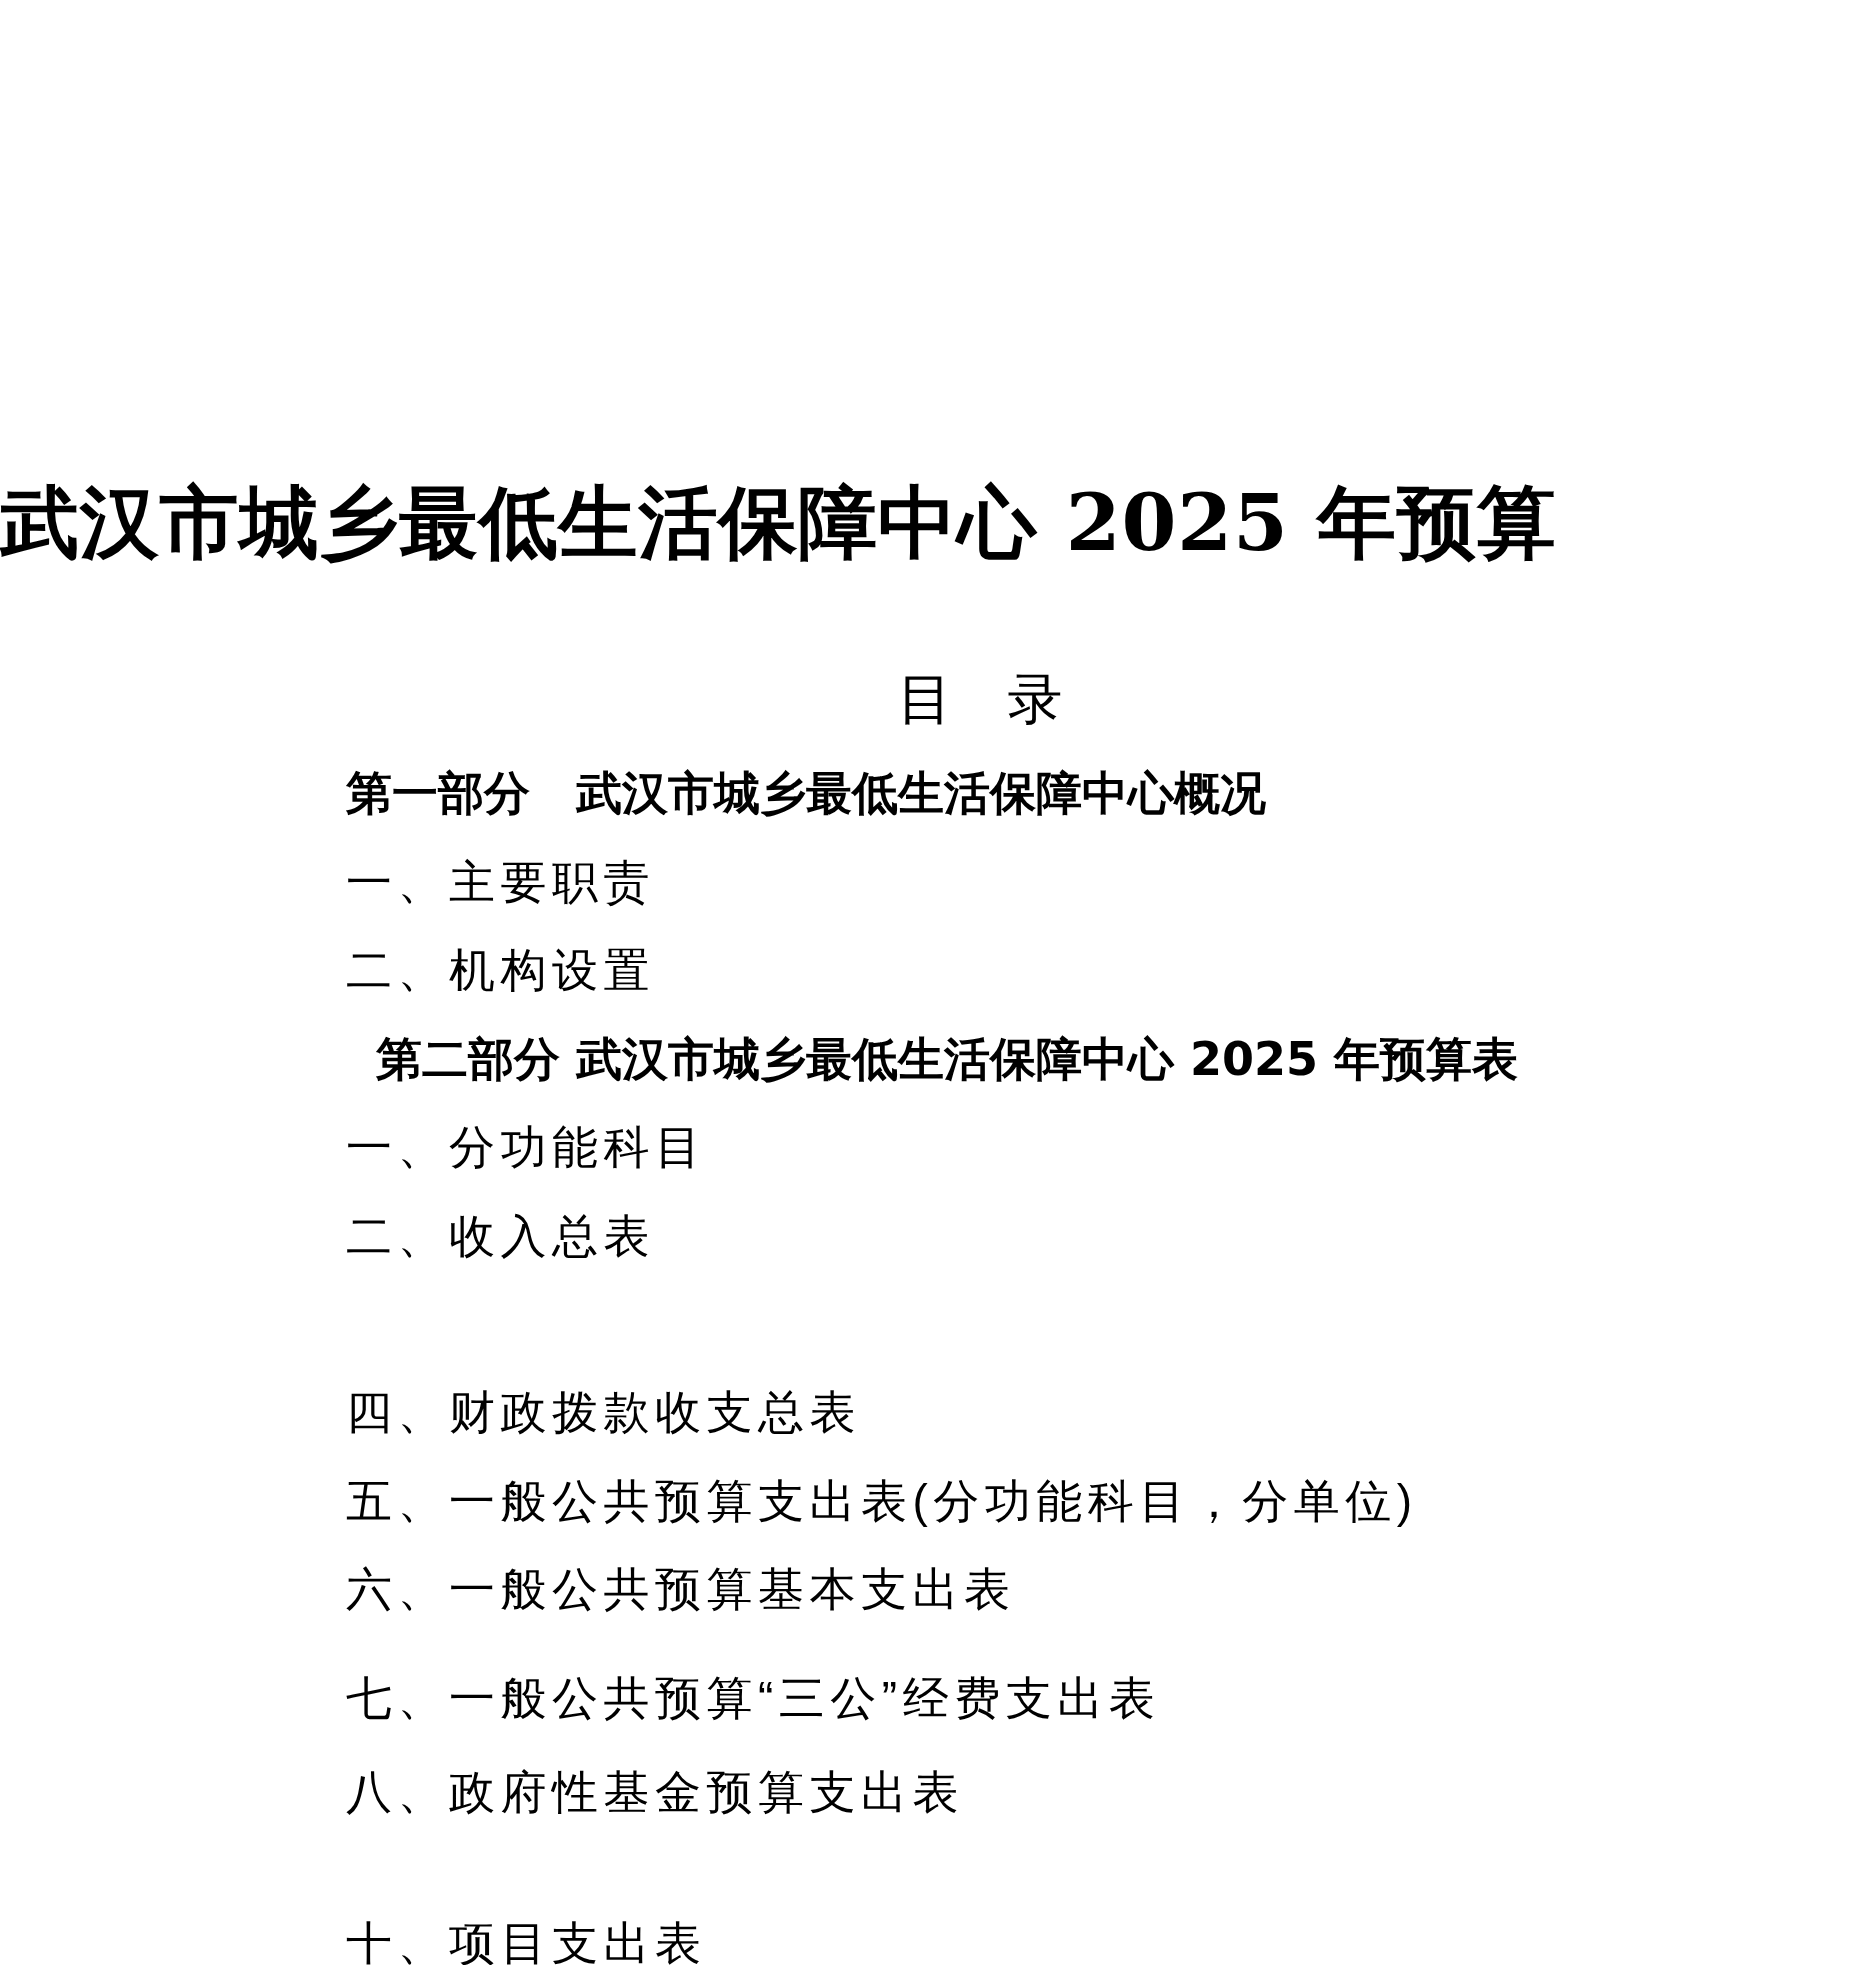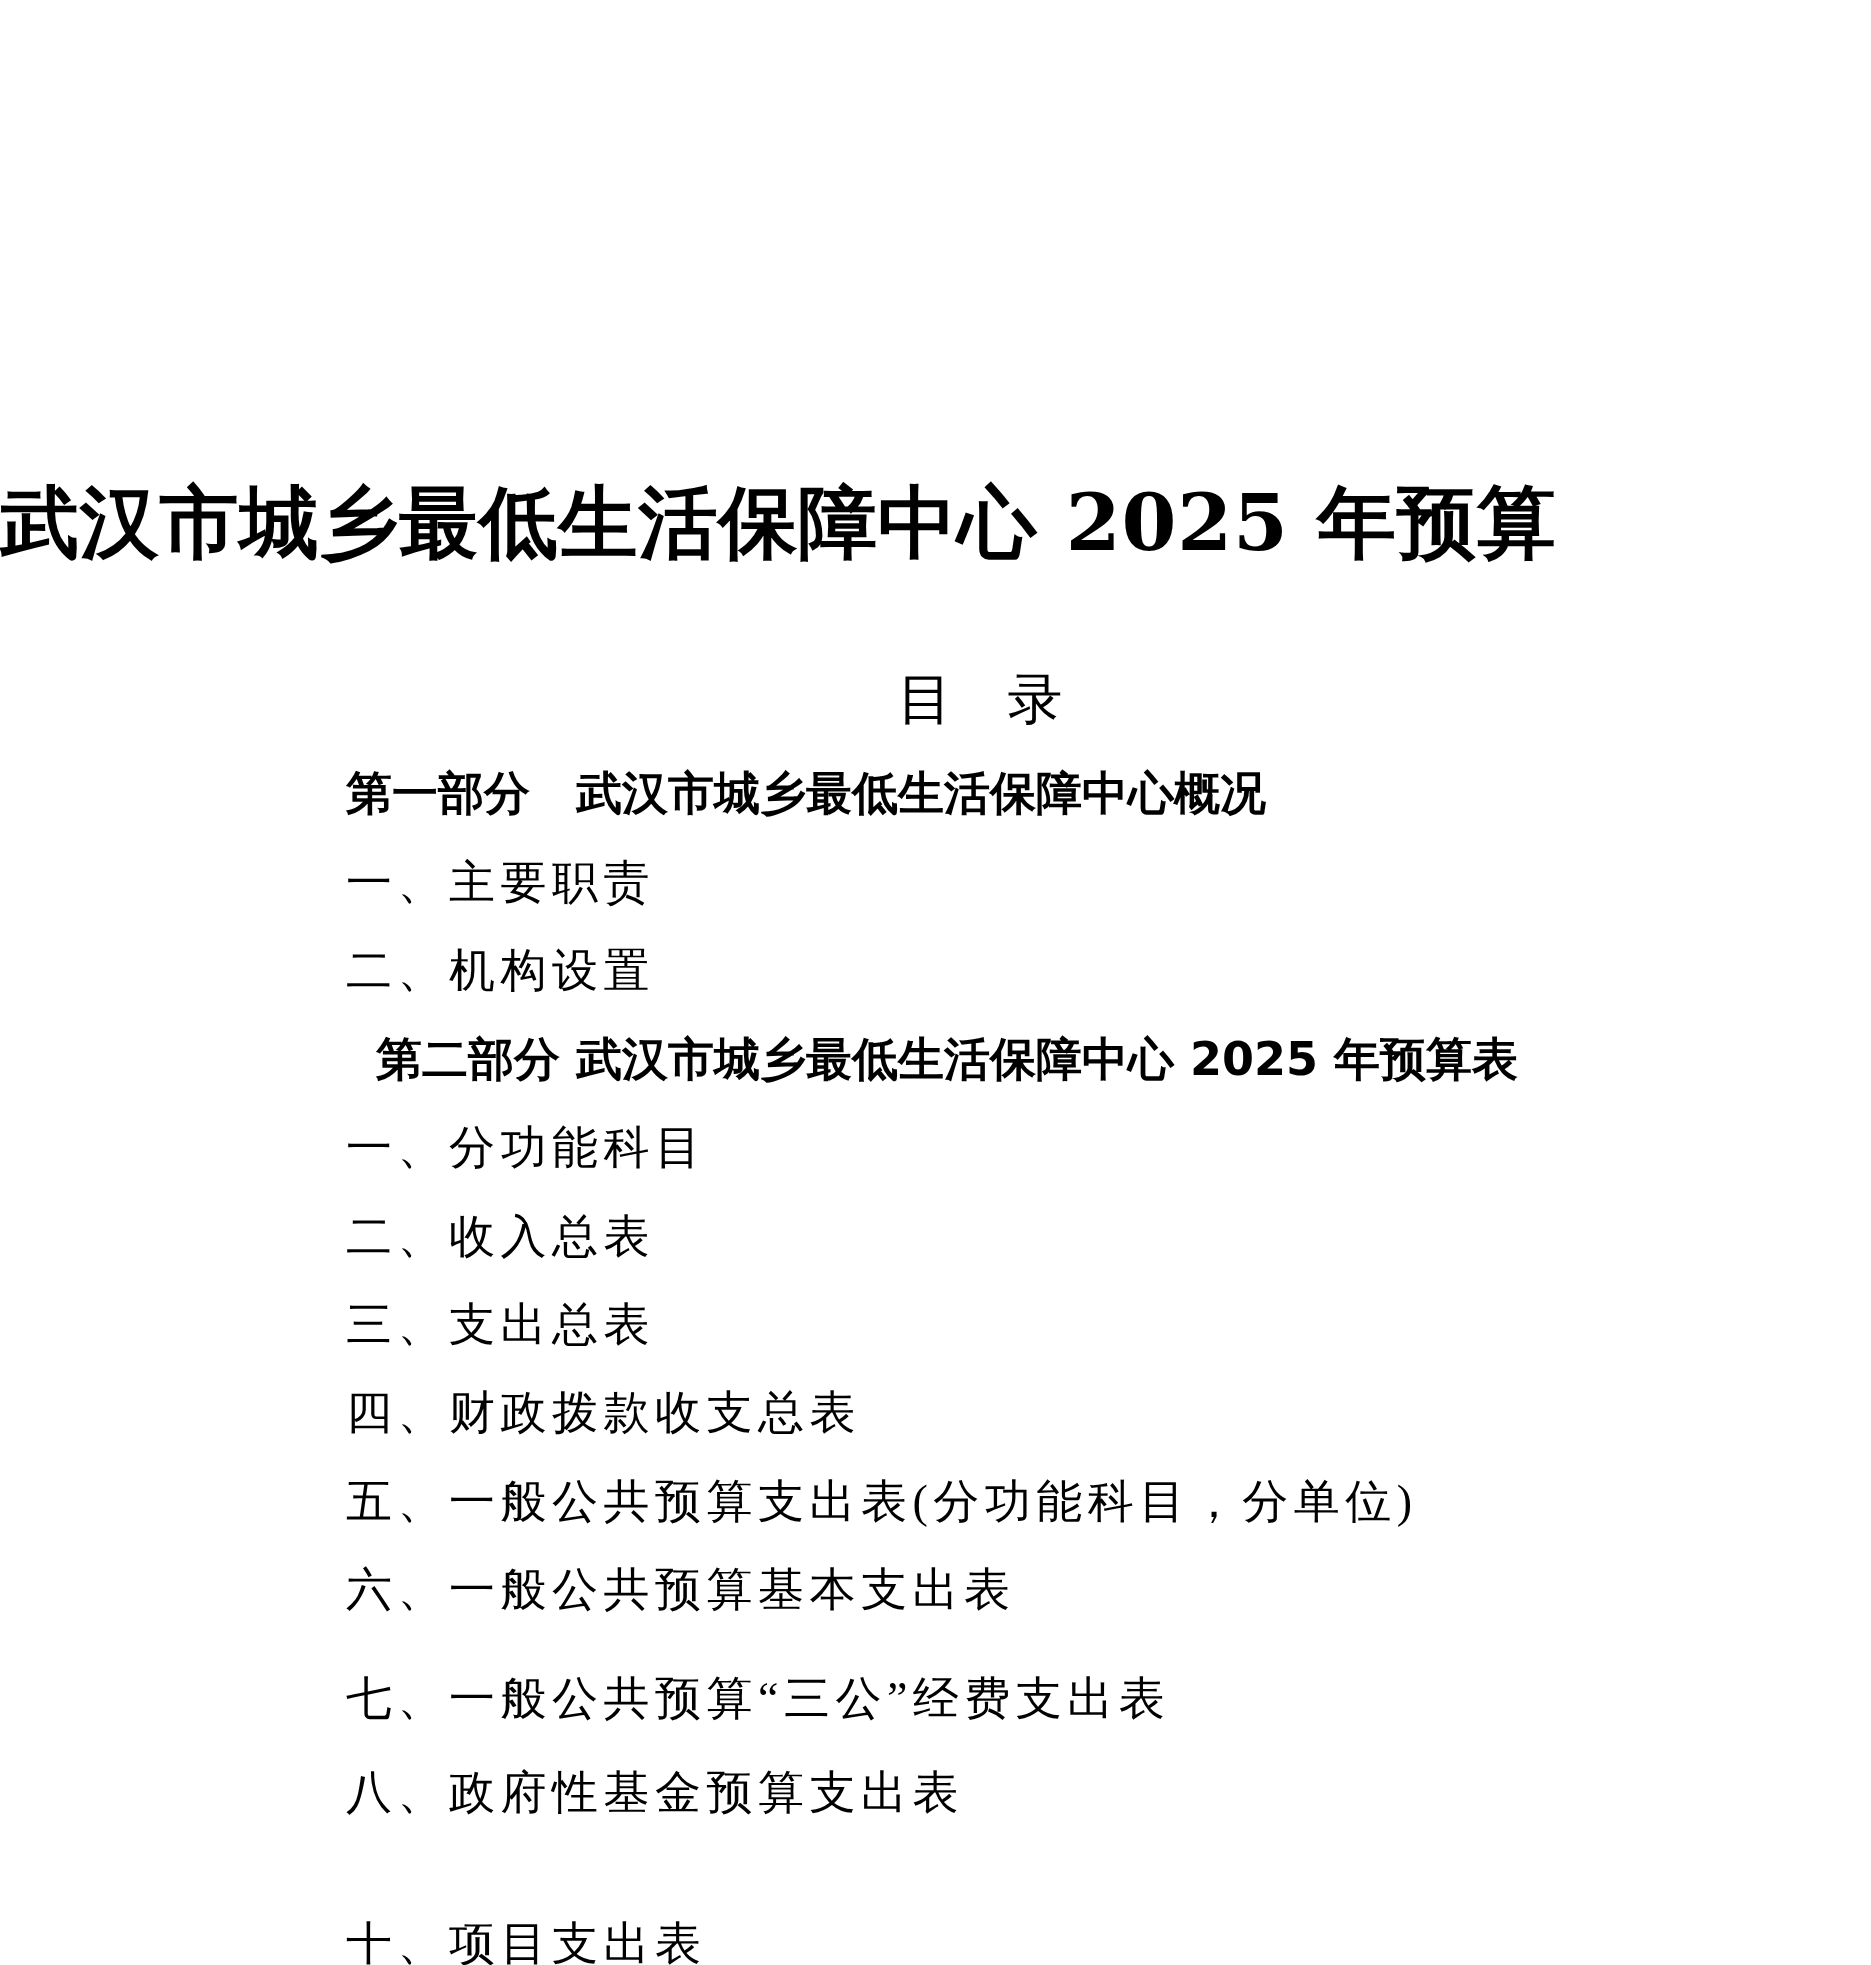--- a/index.html
+++ b/index.html
@@ -52,41 +52,40 @@
     font-family: "DejaVu Sans", "Liberation Sans", sans-serif;
     font-size: 46px;
     line-height: 59px;
     white-space: pre;
     cursor: pointer;
   }
   .toc-line.part {
     font-weight: bold;
   }
   .toc-line.item {
-    font-family: Liberation Serif, serif;
+    font-family: Liberation Sans, sans-serif;
     letter-spacing: 5.5px;
   }
 </style>
 </head>
 <body>
 
 <div class="page">
 
   <div class="doc-title">武汉市城乡最低生活保障中心 2025 年预算</div>
 
   <div class="toc-heading">目　录</div>
 
   <div class="toc-line part" style="top:764px;">第一部分　武汉市城乡最低生活保障中心概况</div>
   <div class="toc-line item" style="top:853px;">一、主要职责</div>
   <div class="toc-line item" style="top:941px;">二、机构设置</div>
 
   <div class="toc-line part" style="top:1030px;margin-left:30px;">第二部分 武汉市城乡最低生活保障中心 2025 年预算表</div>
   <div class="toc-line item" style="top:1118px;">一、分功能科目</div>
   <div class="toc-line item" style="top:1207px;">二、收入总表</div>
-  <div class="toc-line item" style="top:1295px;">三、支出总表</div>
   <div class="toc-line item" style="top:1383px;">四、财政拨款收支总表</div>
   <div class="toc-line item" style="top:1472px;">五、一般公共预算支出表(分功能科目，分单位)</div>
   <div class="toc-line item" style="top:1560px;">六、一般公共预算基本支出表</div>
   <div class="toc-line item" style="top:1649px;margin-top:20px;">七、一般公共预算“三公”经费支出表</div>
   <div class="toc-line item" style="top:1737px;margin-top:26px;">八、政府性基金预算支出表</div>
   <div class="toc-line item" style="top:1914px;">十、项目支出表</div>
 
 </div>
 
 

